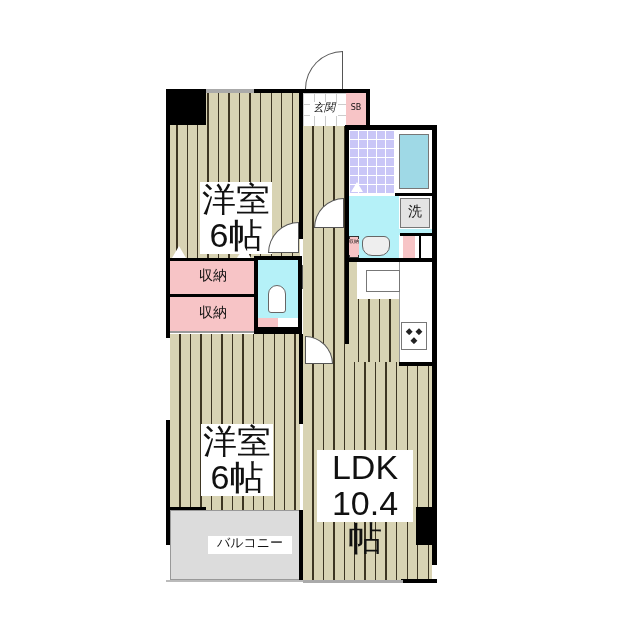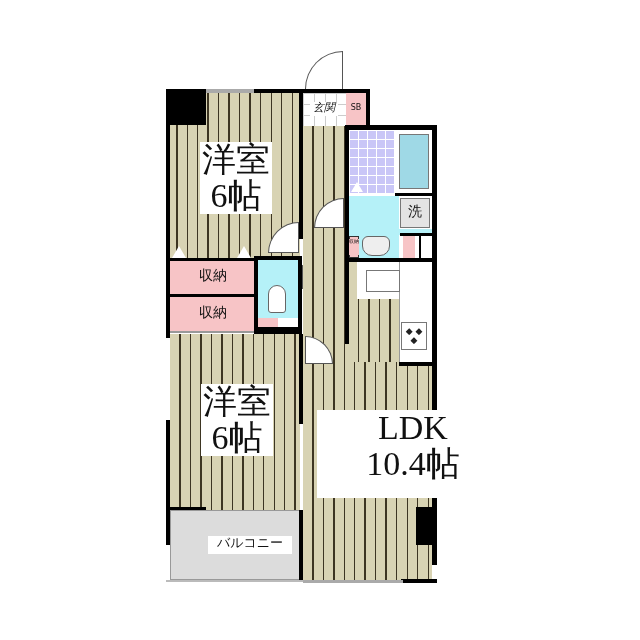--- a/index.html
+++ b/index.html
@@ -8,21 +8,21 @@
   .floor{
     background-color:#d8d3b3;
     background-image:repeating-linear-gradient(90deg,#d8d3b3 0px,#d8d3b3 9px,#3d3522 9px,#3d3522 10.5px);
   }
   .wall{background:#000;}
   .pink{background:#f7c4c6;}
   .cyan{background:#b5f1f8;}
   .grey{background:#dcdcdc;}
   .white{background:#fff;}
   .label{position:absolute;background:#fff;color:#111;text-align:center;line-height:1.05;}
-  .room-label{font-size:34px;font-family:Liberation Serif, serif;}
+  .room-label{font-size:34px;font-family:Liberation Sans, sans-serif;margin-top:40px;}
 </style>
 </head>
 <body>
 
 <div class="abs" style="left:0;top:0;width:640px;height:640px;">
 
   <div class="abs floor" style="left:167px;top:92px;width:133px;height:170px;"></div>
   <div class="abs wall" style="left:166px;top:89px;width:40px;height:36px;"></div>
   <div class="abs" style="left:206px;top:89px;width:48px;height:4px;background:#aaa;"></div>
   <div class="abs wall" style="left:254px;top:89px;width:50px;height:4px;"></div>
@@ -93,21 +93,21 @@
   <div class="abs" style="left:357px;top:262px;width:75px;height:37px;background:#fff;"></div>
   <div class="abs" style="left:399px;top:262px;width:33px;height:102px;background:#fff;border-left:1px solid #999;"></div>
   <div class="abs" style="left:366px;top:270px;width:34px;height:22px;background:#fff;border:1px solid #777;"></div>
   <div class="abs" style="left:401px;top:322px;width:26px;height:28px;background:#fff;border:1px solid #777;font-size:9px;line-height:9px;color:#222;text-align:center;padding-top:4px;">◆ ◆<br>◆</div>
   <div class="abs wall" style="left:399px;top:362px;width:33px;height:4px;"></div>
   <div class="abs wall" style="left:345px;top:262px;width:4px;height:82px;"></div>
   <div class="abs" style="left:305px;top:336px;width:28px;height:28px;border:1px solid #555;border-radius:0 28px 0 0;background:#fff;"></div>
   <div class="abs wall" style="left:416px;top:507px;width:18px;height:38px;"></div>
   <div class="abs wall" style="left:401px;top:579px;width:36px;height:4px;"></div>
   <div class="abs" style="left:303px;top:580px;width:100px;height:3px;background:#aaa;"></div>
-  <div class="label room-label" style="left:317px;top:410px;width:96px;height:88px;padding-left:48px;">
+  <div class="label room-label" style="left:317px;top:410px;width:96px;height:72px;">
     <div>LDK</div>
     <div>10.4帖</div>
   </div>
 
   <div class="abs floor" style="left:170px;top:334px;width:130px;height:176px;"></div>
   <div class="abs wall" style="left:166px;top:420px;width:4px;height:90px;"></div>
   <div class="abs wall" style="left:299px;top:334px;width:4px;height:90px;"></div>
   <div class="label room-label" style="left:201px;top:384px;width:72px;height:72px;">
     <div>洋室</div>
     <div>6帖</div>

